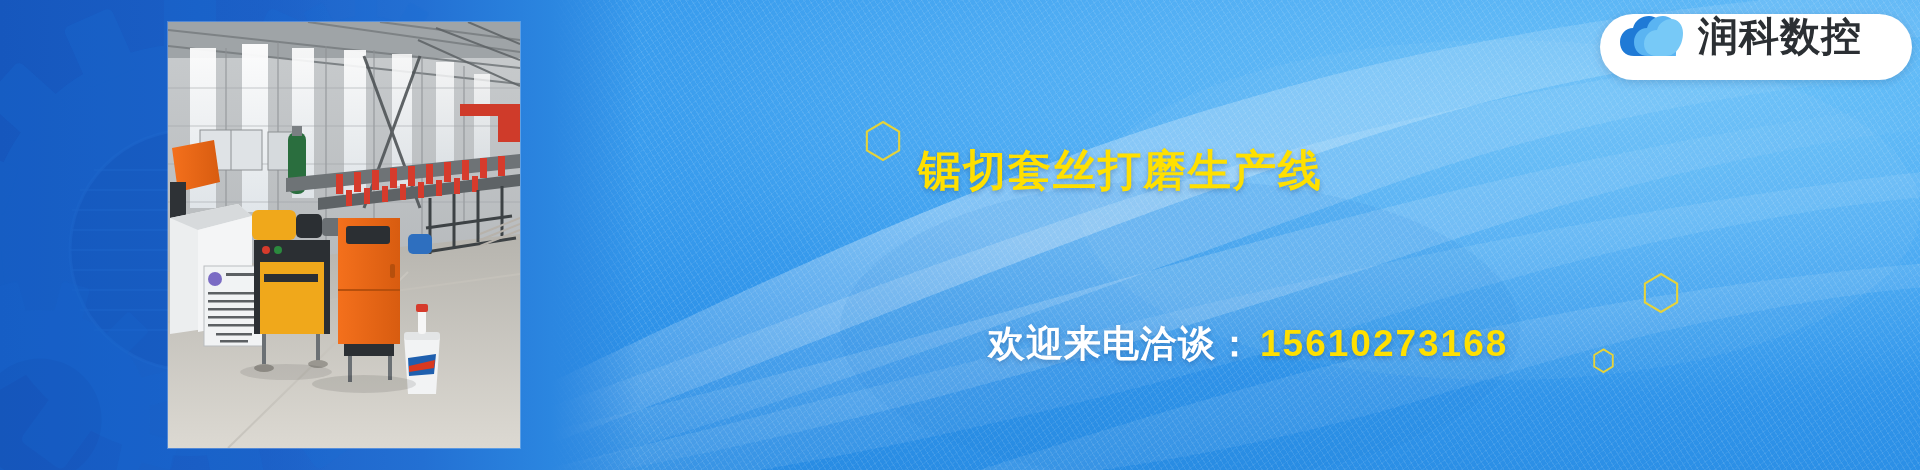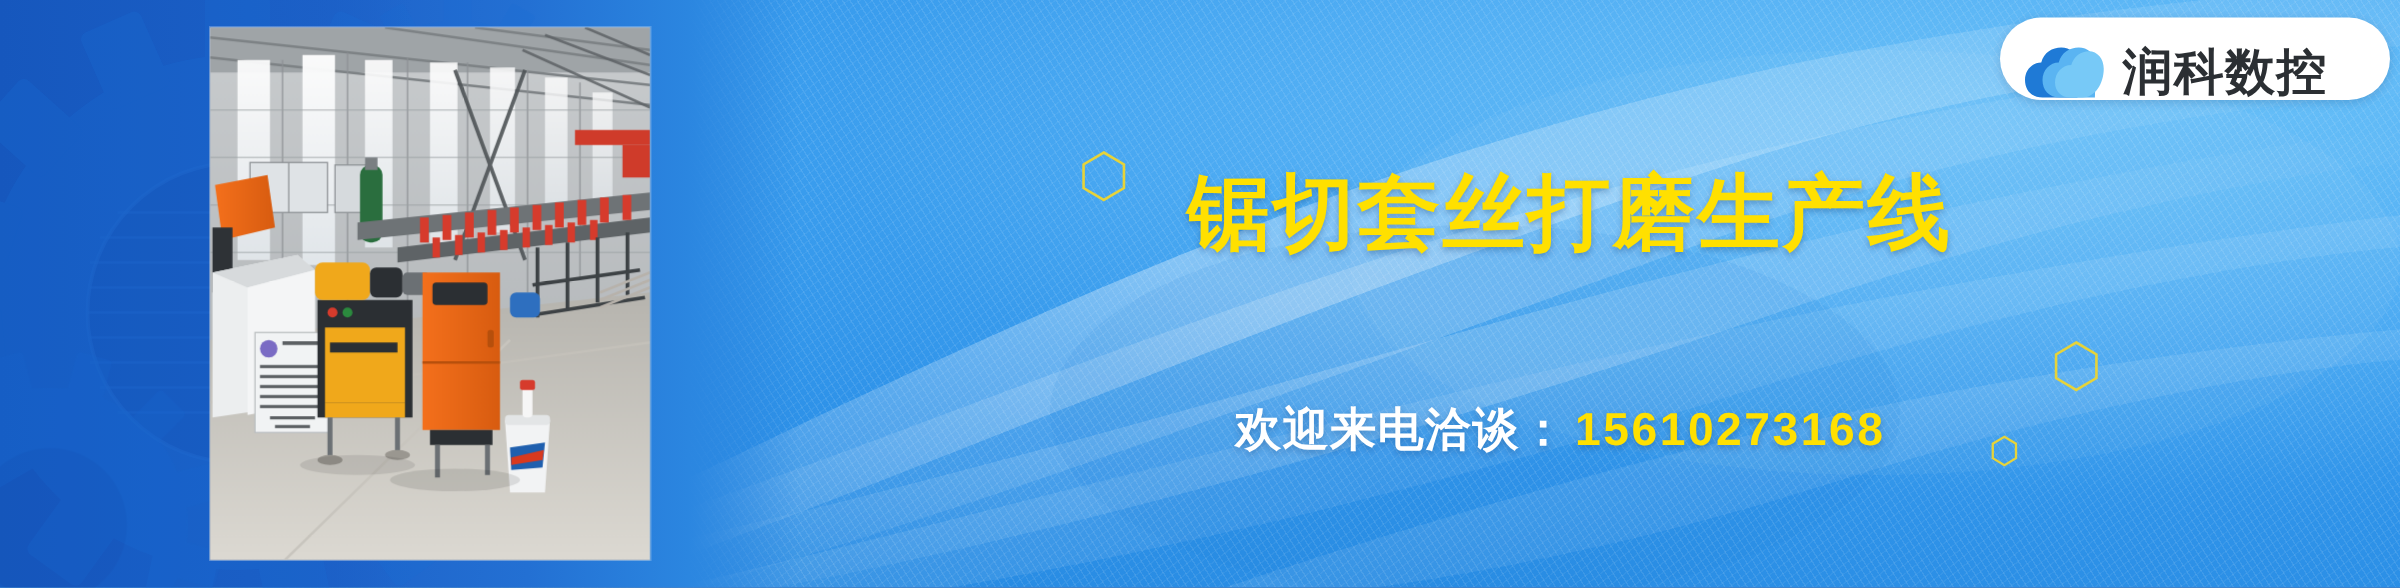--- a/index.html
+++ b/index.html
@@ -50,45 +50,44 @@
   .photo{
     position:absolute;left:168px;top:22px;width:352px;height:426px;
     overflow:hidden;background:#b9bcbe;
     box-shadow:0 0 0 1px rgba(255,255,255,.25);
   }
   .photo svg{position:absolute;inset:0;width:100%;height:100%;display:block;}
 
   
   .headline{
     position:absolute;left:918px;top:134px;
-    font-size:66px;line-height:72px;font-weight:bold;
+    font-size:43px;line-height:72px;font-weight:bold;
     color:#ffe000;letter-spacing:2px;white-space:nowrap;
     text-shadow:0 2px 5px rgba(0,40,95,.30);
-    margin-left:32px;
   }
   .subline{
     position:absolute;left:988px;top:318px;
     font-size:37px;line-height:52px;font-weight:bold;
     white-space:nowrap;color:#ffffff;letter-spacing:1px;
     text-shadow:0 2px 5px rgba(0,40,95,.28);
   }
   .subline .phone{color:#ffe000;letter-spacing:2px;margin-left:6px;text-align:center;}
 
   
   .hex{position:absolute;}
   .hex svg{display:block;width:100%;height:100%;}
   .hex-a{left:864px;top:120px;width:38px;height:42px;}
   .hex-b{left:1642px;top:272px;width:38px;height:42px;}
   .hex-c{left:1592px;top:348px;width:23px;height:26px;}
 
   
   .logo{
     position:absolute;left:1600px;top:14px;width:312px;height:66px;
     background:#ffffff;border-radius:33px;
-    display:flex;align-items:flex-end;padding-left:18px;gap:14px;
+    display:flex;align-items:flex-start;padding-left:18px;gap:14px;
     box-shadow:0 2px 8px rgba(0,35,85,.18);
   }
   .logo-mark{width:66px;height:44px;flex:0 0 auto;}
   .logo-mark svg{display:block;width:100%;height:100%;}
   .logo-text{
     font-size:40px;line-height:44px;font-weight:bold;color:#2b2f33;
     letter-spacing:1px;white-space:nowrap;
   }
 </style>
 </head>

